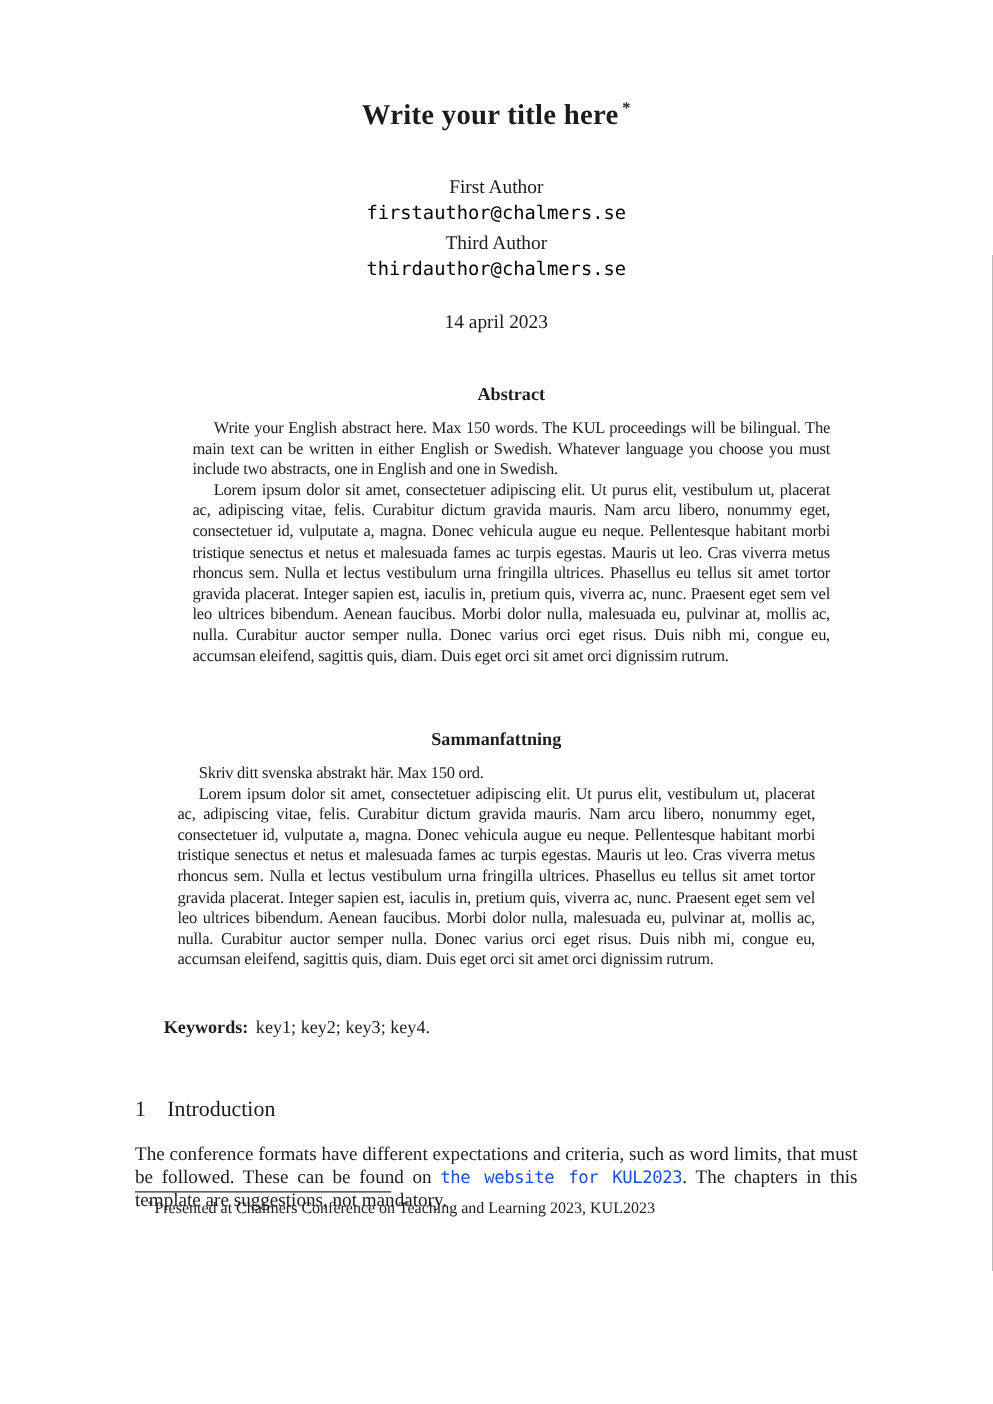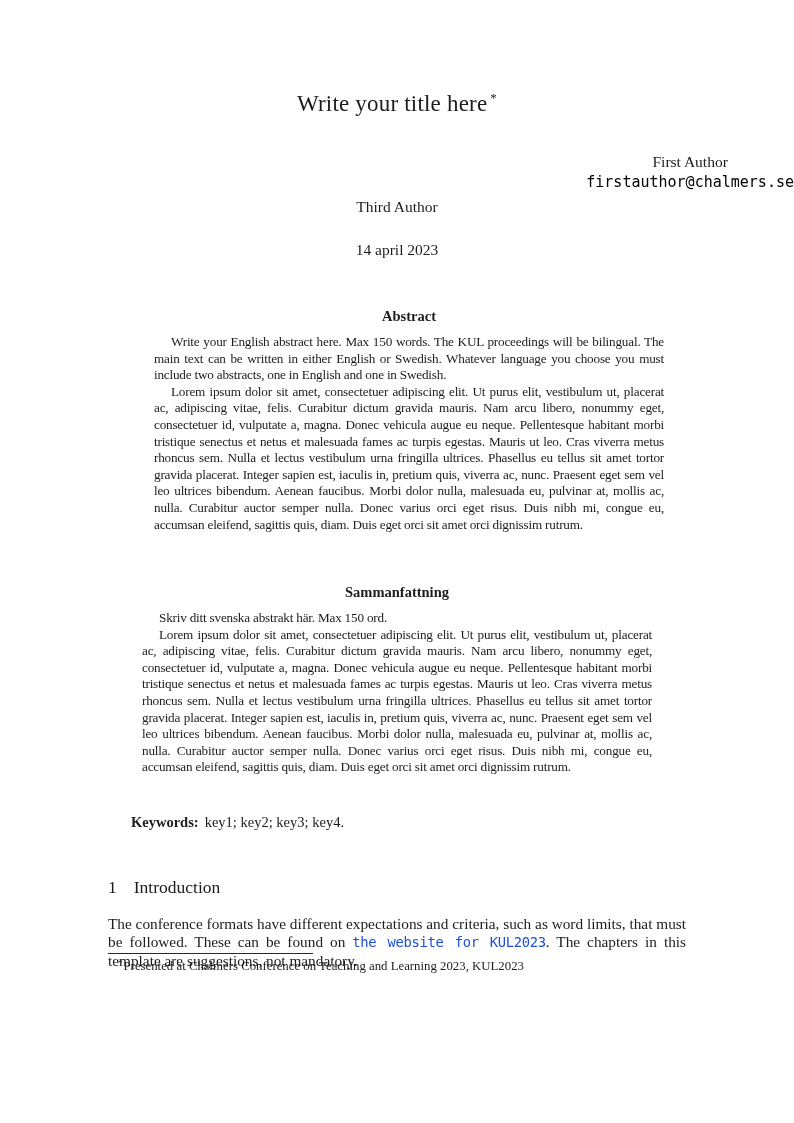--- a/index.html
+++ b/index.html
@@ -9,26 +9,26 @@
     width: 794px;
     height: 1123px;
     margin: 0 auto;
     background: #ffffff;
     color: #1c1c1c;
     font-family: "Liberation Serif", serif;
     overflow: hidden;
   }
   
   .header-block { position: absolute; top: 78px; left: 0; width: 100%; text-align: center; }
-  .paper-title { font-size: 23px; font-weight: 400; letter-spacing: 0.2px; margin-top: 12px; }
+  .paper-title { font-size: 23px; font-weight: 700; letter-spacing: 0.2px; }
   .paper-title sup { font-size: 13px; vertical-align: 9px; margin-left: 3px; }
   .authors-row {
     margin-top: 35px;
     display: flex;
-    justify-content: flex-end;
+    justify-content: center;
     gap: 20px;
   }
   .author-col { text-align: center; }
   .author-name { font-size: 15.5px; line-height: 20px; }
   .author-email {
     font-family: "DejaVu Sans Mono", monospace;
     font-size: 15px;
     line-height: 20px;
     color: #000000;
     text-decoration: none;
@@ -94,20 +94,21 @@
 
     <div class="authors-row">
       <div class="author-col">
         <div class="author-name">First Author</div>
         <a href="#" class="author-email">firstauthor@chalmers.se</a>
       </div>
     </div>
 
     <div class="author-col third-author">
       <div class="author-name">Third Author</div>
+      <a href="#" class="author-email">thirdauthor@chalmers.se</a>
     </div>
 
     <div class="paper-date">14 april 2023</div>
   </div>
 
   <div class="abstract-wrap">
     <div class="abs-heading">Abstract</div>
     <p class="abs-para">Write your English abstract here. Max 150 words. The KUL proceedings will be bilingual. The main text can be written in either English or Swedish. Whatever language you choose you must include two abstracts, one in English and one in Swedish.</p>
     <p class="abs-para">Lorem ipsum dolor sit amet, consectetuer adipiscing elit. Ut purus elit, vestibulum ut, placerat ac, adipiscing vitae, felis. Curabitur dictum gravida mauris. Nam arcu libero, nonummy eget, consectetuer id, vulputate a, magna. Donec vehicula augue eu neque. Pellentesque habitant morbi tristique senectus et netus et malesuada fames ac turpis egestas. Mauris ut leo. Cras viverra metus rhoncus sem. Nulla et lectus vestibulum urna fringilla ultrices. Phasellus eu tellus sit amet tortor gravida placerat. Integer sapien est, iaculis in, pretium quis, viverra ac, nunc. Praesent eget sem vel leo ultrices bibendum. Aenean faucibus. Morbi dolor nulla, malesuada eu, pulvinar at, mollis ac, nulla. Curabitur auctor semper nulla. Donec varius orci eget risus. Duis nibh mi, congue eu, accumsan eleifend, sagittis quis, diam. Duis eget orci sit amet orci dignissim rutrum.</p>
   </div>

